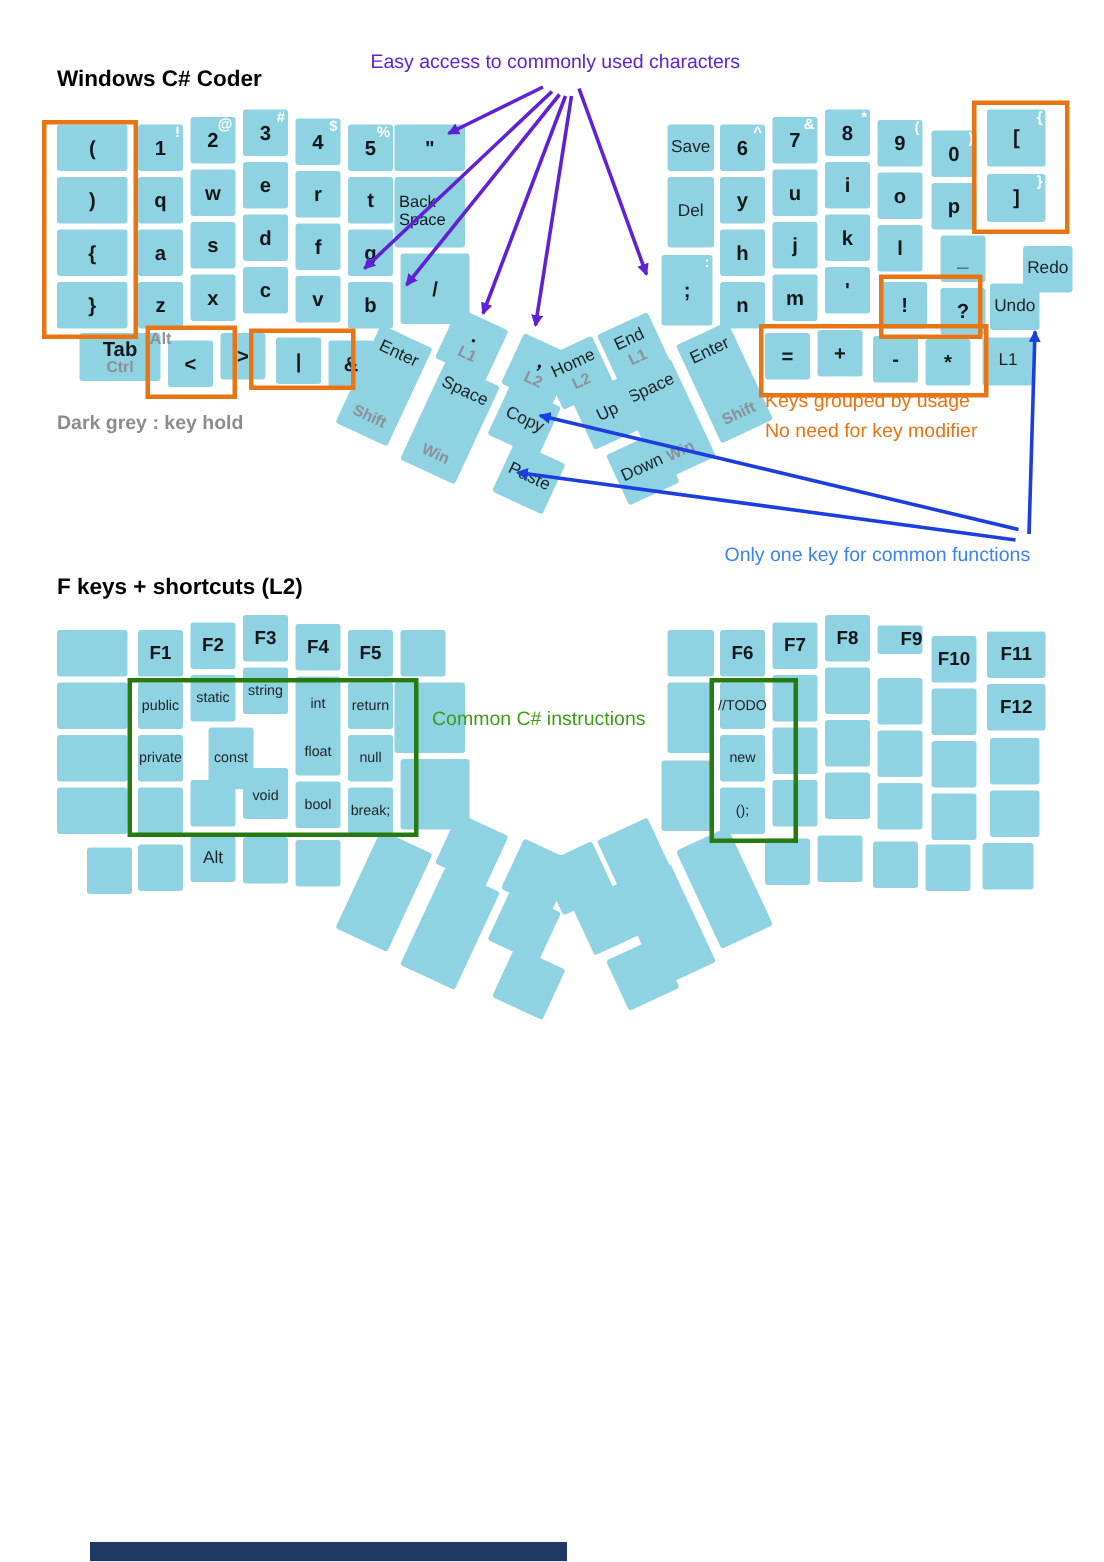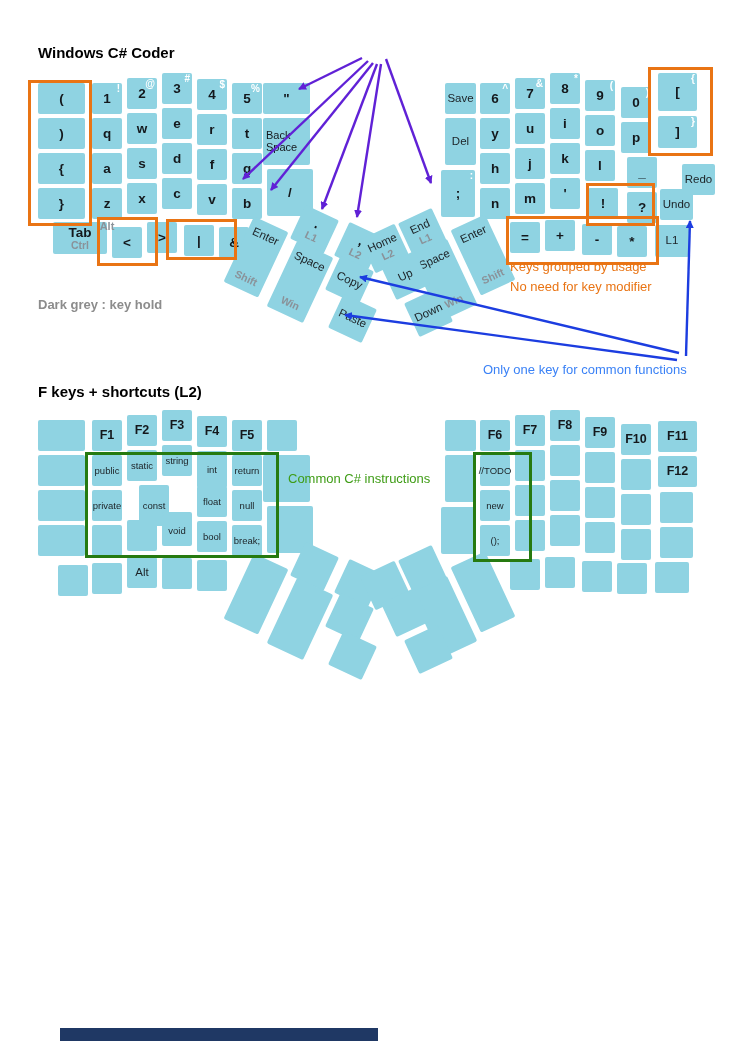--- a/index.html
+++ b/index.html
@@ -32,22 +32,23 @@
   .legend{color:#8C8C8C;font-weight:700;font-size:13px;}
   #footer-bar{position:absolute;z-index:5;}
 </style>
 </head>
 <body>
 
 <div id="page">
 
   <div class="txt title" style="left:38px;top:44px;">Windows C# Coder</div>
 
-
-  <div class="txt legend" style="left:38px;top:274px;margin-top:23px;">Dark grey : key hold</div>
+  <div class="txt ann-purple" style="left:247px;top:33px;">Easy access to commonly used characters</div>
+
+  <div class="txt legend" style="left:38px;top:274px;">Dark grey : key hold</div>
 
   <div class="txt ann-orange" style="left:510px;top:259px;">Keys grouped by usage</div>
   <div class="txt ann-orange" style="left:510px;top:279px;">No need for key modifier</div>
 
   <div class="txt ann-blue" style="left:483px;top:362px;">Only one key for common functions</div>
 
   <div class="txt title" style="left:38px;top:383px;">F keys + shortcuts (L2)</div>
 
   <div class="txt ann-green" style="left:288px;top:471px;">Common C# instructions</div>
 
@@ -384,21 +385,21 @@
       <div class="key" style="left: 441px; top: 507px; width: 34px; height: 47px;"></div>
       <div class="key fkey" style="left: 480px; top: 420px; width: 30px; height: 31px;">
         <span class="main">F6</span>
       </div>
       <div class="key fkey" style="left: 515px; top: 415px; width: 30px; height: 31px;">
         <span class="main">F7</span>
       </div>
       <div class="key fkey" style="left: 550px; top: 410px; width: 30px; height: 31px;">
         <span class="main">F8</span>
       </div>
-      <div class="key fkey" style="left: 585px; top: 417px; width: 30px; height: 31px;">
+      <div class="key fkey" style="left: 585px; top: 417px; width: 30px; height: 19px; justify-content: flex-end;">
         <span class="main">F9</span>
       </div>
       <div class="key fkey" style="left: 621px; top: 424px; width: 30px; height: 31px;">
         <span class="main">F10</span>
       </div>
       <div class="key fkey" style="left: 658px; top: 421px; width: 39px; height: 31px;">
         <span class="main">F11</span>
       </div>
       <div class="key kw" style="left: 480px; top: 455px; width: 30px; height: 31px;">
         <span class="main">//TODO</span>

